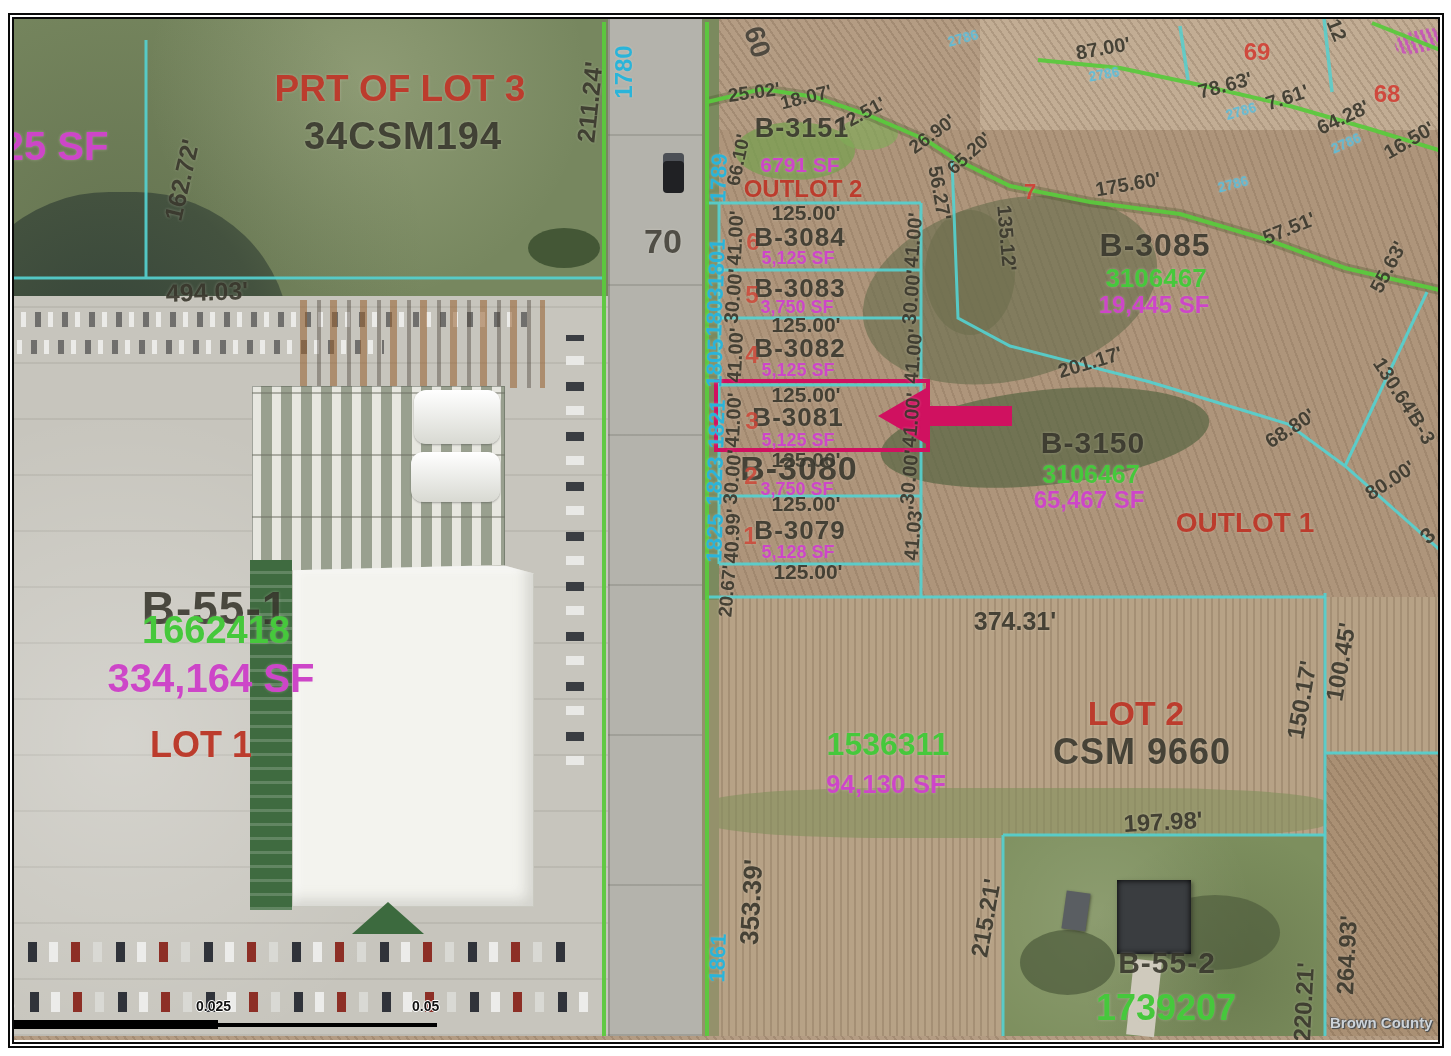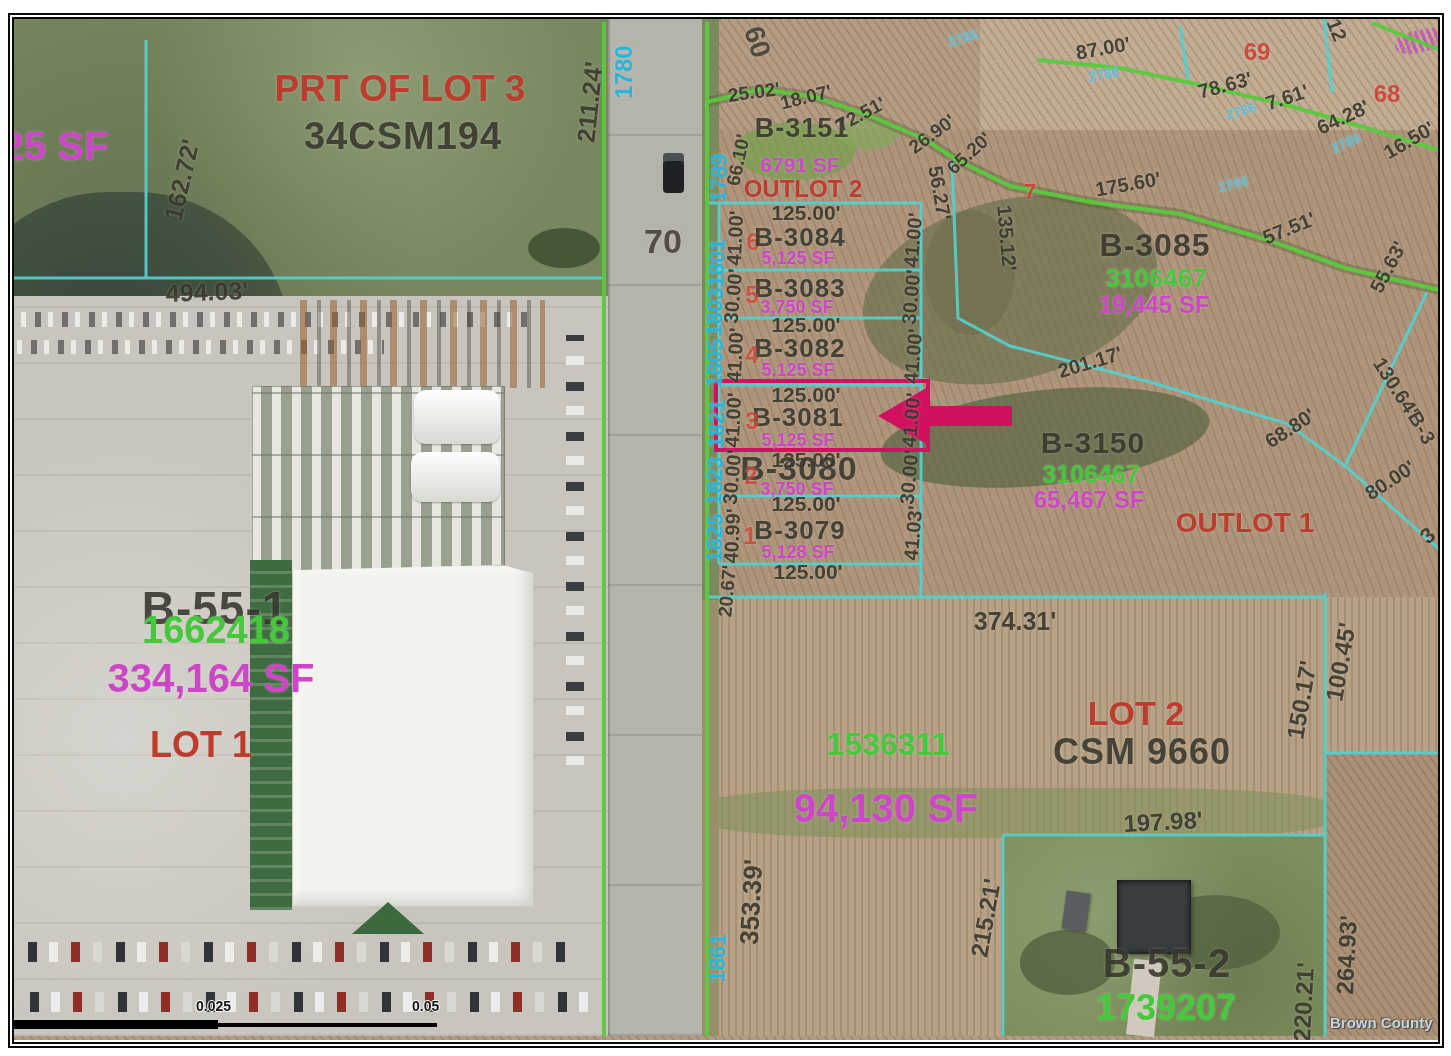--- a/index.html
+++ b/index.html
@@ -231,31 +231,31 @@
           <div class="lbl apn" style="left: 1091px; top: 474px; font-size: 25px; transform: translate(-50%, -50%) rotate(0deg);">3106467</div>
           <div class="lbl sf" style="left: 1089px; top: 500px; font-size: 24px; transform: translate(-50%, -50%) rotate(0deg);">65,467 SF</div>
           <div class="lbl lotred" style="left: 1245px; top: 523px; font-size: 28px; transform: translate(-50%, -50%) rotate(0deg);">OUTLOT 1</div>
           <div class="lbl dim" style="left: 1290px; top: 428px; font-size: 20px; transform: translate(-50%, -50%) rotate(-33deg);">68.80'</div>
           <div class="lbl dim" style="left: 1396px; top: 387px; font-size: 20px; transform: translate(-50%, -50%) rotate(57deg);">130.64'</div>
           <div class="lbl parcel" style="left: 1422px; top: 428px; font-size: 20px; transform: translate(-50%, -50%) rotate(60deg);">B-3</div>
           <div class="lbl dim" style="left: 1390px; top: 480px; font-size: 20px; transform: translate(-50%, -50%) rotate(-33deg);">80.00'</div>
           <div class="lbl dim" style="left: 1428px; top: 536px; font-size: 22px; transform: translate(-50%, -50%) rotate(-40deg);">3</div>
           <div class="lbl dim" style="left: 1015px; top: 621px; font-size: 25px; transform: translate(-50%, -50%) rotate(0deg);">374.31'</div>
           <div class="lbl apn" style="left: 888px; top: 744px; font-size: 32px; transform: translate(-50%, -50%) rotate(0deg);">1536311</div>
-          <div class="lbl sf" style="left: 886px; top: 784px; font-size: 40px; transform: translate(-50%, -50%) rotate(0deg); margin-top: 24px;">94,130 SF</div>
+          <div class="lbl sf" style="left: 886px; top: 784px; font-size: 26px; transform: translate(-50%, -50%) rotate(0deg);">94,130 SF</div>
           <div class="lbl lotred" style="left: 1136px; top: 713px; font-size: 34px; transform: translate(-50%, -50%) rotate(0deg);">LOT 2</div>
           <div class="lbl parcel" style="left: 1142px; top: 752px; font-size: 36px; transform: translate(-50%, -50%) rotate(0deg);">CSM 9660</div>
           <div class="lbl dim" style="left: 1341px; top: 662px; font-size: 24px; transform: translate(-50%, -50%) rotate(-80deg);">100.45'</div>
           <div class="lbl dim" style="left: 1302px; top: 700px; font-size: 24px; transform: translate(-50%, -50%) rotate(-80deg);">150.17'</div>
           <div class="lbl dim" style="left: 1163px; top: 822px; font-size: 24px; transform: translate(-50%, -50%) rotate(-3deg);">197.98'</div>
           <div class="lbl dim" style="left: 751px; top: 902px; font-size: 26px; transform: translate(-50%, -50%) rotate(-87deg);">353.39'</div>
           <div class="lbl dim" style="left: 986px; top: 918px; font-size: 24px; transform: translate(-50%, -50%) rotate(-80deg);">215.21'</div>
           <div class="lbl dim" style="left: 1347px; top: 955px; font-size: 24px; transform: translate(-50%, -50%) rotate(-87deg);">264.93'</div>
           <div class="lbl dim" style="left: 1304px; top: 1002px; font-size: 24px; transform: translate(-50%, -50%) rotate(-87deg);">220.21'</div>
-          <div class="lbl parcel" style="left: 1167px; top: 963px; font-size: 40px; transform: translate(-50%, -50%) rotate(0deg);">B-55-2</div>
+          <div class="lbl parcel" style="left: 1167px; top: 963px; font-size: 30px; transform: translate(-50%, -50%) rotate(0deg);">B-55-2</div>
           <div class="lbl apn" style="left: 1166px; top: 1008px; font-size: 36px; transform: translate(-50%, -50%) rotate(0deg);">1739207</div>
           <div class="lbl parcel" style="left: 215px; top: 580px; font-size: 46px; transform: translate(-50%, -50%) rotate(0deg); margin-top: 28px;">B-55-1</div>
           <div class="lbl apn" style="left: 216px; top: 630px; font-size: 38px; transform: translate(-50%, -50%) rotate(0deg);">1662418</div>
           <div class="lbl sf" style="left: 211px; top: 678px; font-size: 40px; transform: translate(-50%, -50%) rotate(0deg);">334,164 SF</div>
           <div class="lbl lotred" style="left: 201px; top: 745px; font-size: 36px; transform: translate(-50%, -50%) rotate(0deg);">LOT 1</div>
         </div>
 
       <div class="watermark" style="left:1330px;top:1014px;">Brown County</div>
 
       <div id="scalebar">

